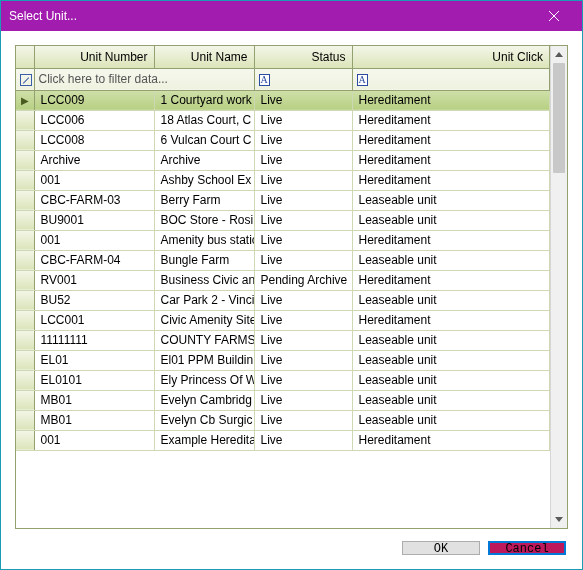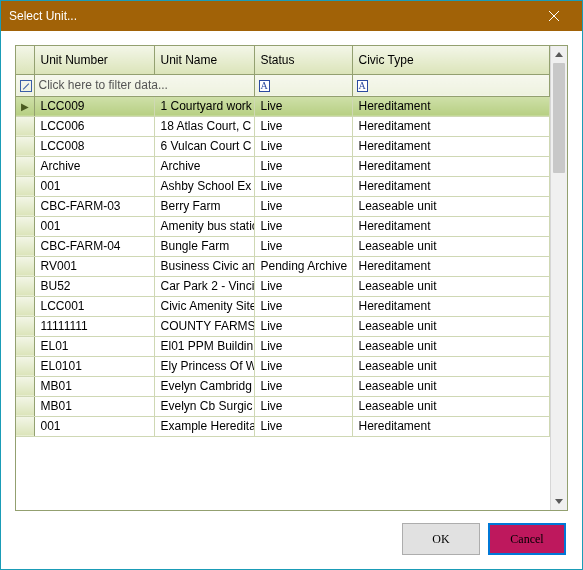--- a/index.html
+++ b/index.html
@@ -8,21 +8,21 @@
     font-family: "Segoe UI", Tahoma, sans-serif;
     font-size: 12px;
     background: #fff;
     width: 583px;
     height: 570px;
     border: 1px solid #1a9cb7;
     display: flex;
     flex-direction: column;
   }
   .titlebar {
-    background: #a16207;
+    background: #a21caf;
     color: #fff;
     height: 30px;
     display: flex;
     align-items: center;
     padding: 0 8px;
     justify-content: space-between;
     flex-shrink: 0;
   }
   .titlebar .title { font-size: 12px; }
   .titlebar .close {
@@ -56,25 +56,25 @@
   }
   col.indicator { width: 18px; }
   col.c1 { width: 120px; }
   col.c2 { width: 100px; }
   col.c3 { width: 98px; }
   col.c4 { width: auto; }
   thead th {
     background: linear-gradient(#f3f6e8, #dbe4b9);
     border: 1px solid #93a070;
     border-top: none;
-    text-align: left;
+    text-align: right;
     font-weight: 400;
     padding: 3px 6px;
     color: #000;
-    height: 28px;
+    height: 22px;
     white-space: nowrap;
     overflow: hidden;
   }
   thead th.ind { border-left: none; }
   tr.filter td {
     background: linear-gradient(#f6f8ee, #eef2df);
     border: 1px solid #93a070;
     padding: 2px 4px;
     height: 22px;
     vertical-align: middle;
@@ -154,24 +154,24 @@
     border-radius: 1px;
   }
   .buttons {
     display: flex;
     justify-content: flex-end;
     gap: 8px;
     padding: 12px 2px 4px 2px;
     flex-shrink: 0;
   }
   button.dlg {
-    width: 78px; height: 32px;
+    width: 78px; height: 14px;
     background: #e1e1e1;
     border: 1px solid #adadad;
-    font-family: Liberation Serif, serif;
+    font-family: Liberation Mono, monospace;
     font-size: 12px;
     padding: 0;
   }
   button.dlg.focus {
     border: 1px solid #0078d7;
     outline: 1px solid #0078d7;
     outline-offset: -2px;
     background: #be185d;
   }
 </style>
@@ -198,21 +198,21 @@
             <col class="c2">
             <col class="c3">
             <col class="c4">
         </colgroup>
         <thead>
           <tr>
             <th class="ind"></th>
             <th>Unit Number</th>
             <th>Unit Name</th>
             <th>Status</th>
-            <th>Civic Type</th>
+            <th>Unit Click</th>
           </tr>
         </thead>
         <tbody>
           <tr class="filter">
             <td class="ind"><span class="filter-icon"></span></td>
             <td colspan="2"><span class="filter-text">Click here to filter data...</span></td>
             <td><span class="atype">A</span></td>
             <td><span class="atype">A</span></td>
           </tr>
         </tbody>
@@ -249,20 +249,27 @@
               <td class="ind"></td>
               <td>001</td>
               <td>Ashby School Ex</td>
               <td>Live</td>
               <td>Hereditament</td>
             </tr>
             <tr>
               <td class="ind"></td>
               <td>CBC-FARM-03</td>
               <td>Berry Farm</td>
+              <td>Live</td>
+              <td>Leaseable unit</td>
+            </tr>
+            <tr>
+              <td class="ind"></td>
+              <td>BU9001</td>
+              <td>BOC Store - Rosi</td>
               <td>Live</td>
               <td>Leaseable unit</td>
             </tr>
             <tr>
               <td class="ind"></td>
               <td>001</td>
               <td>Amenity bus station</td>
               <td>Live</td>
               <td>Hereditament</td>
             </tr>

